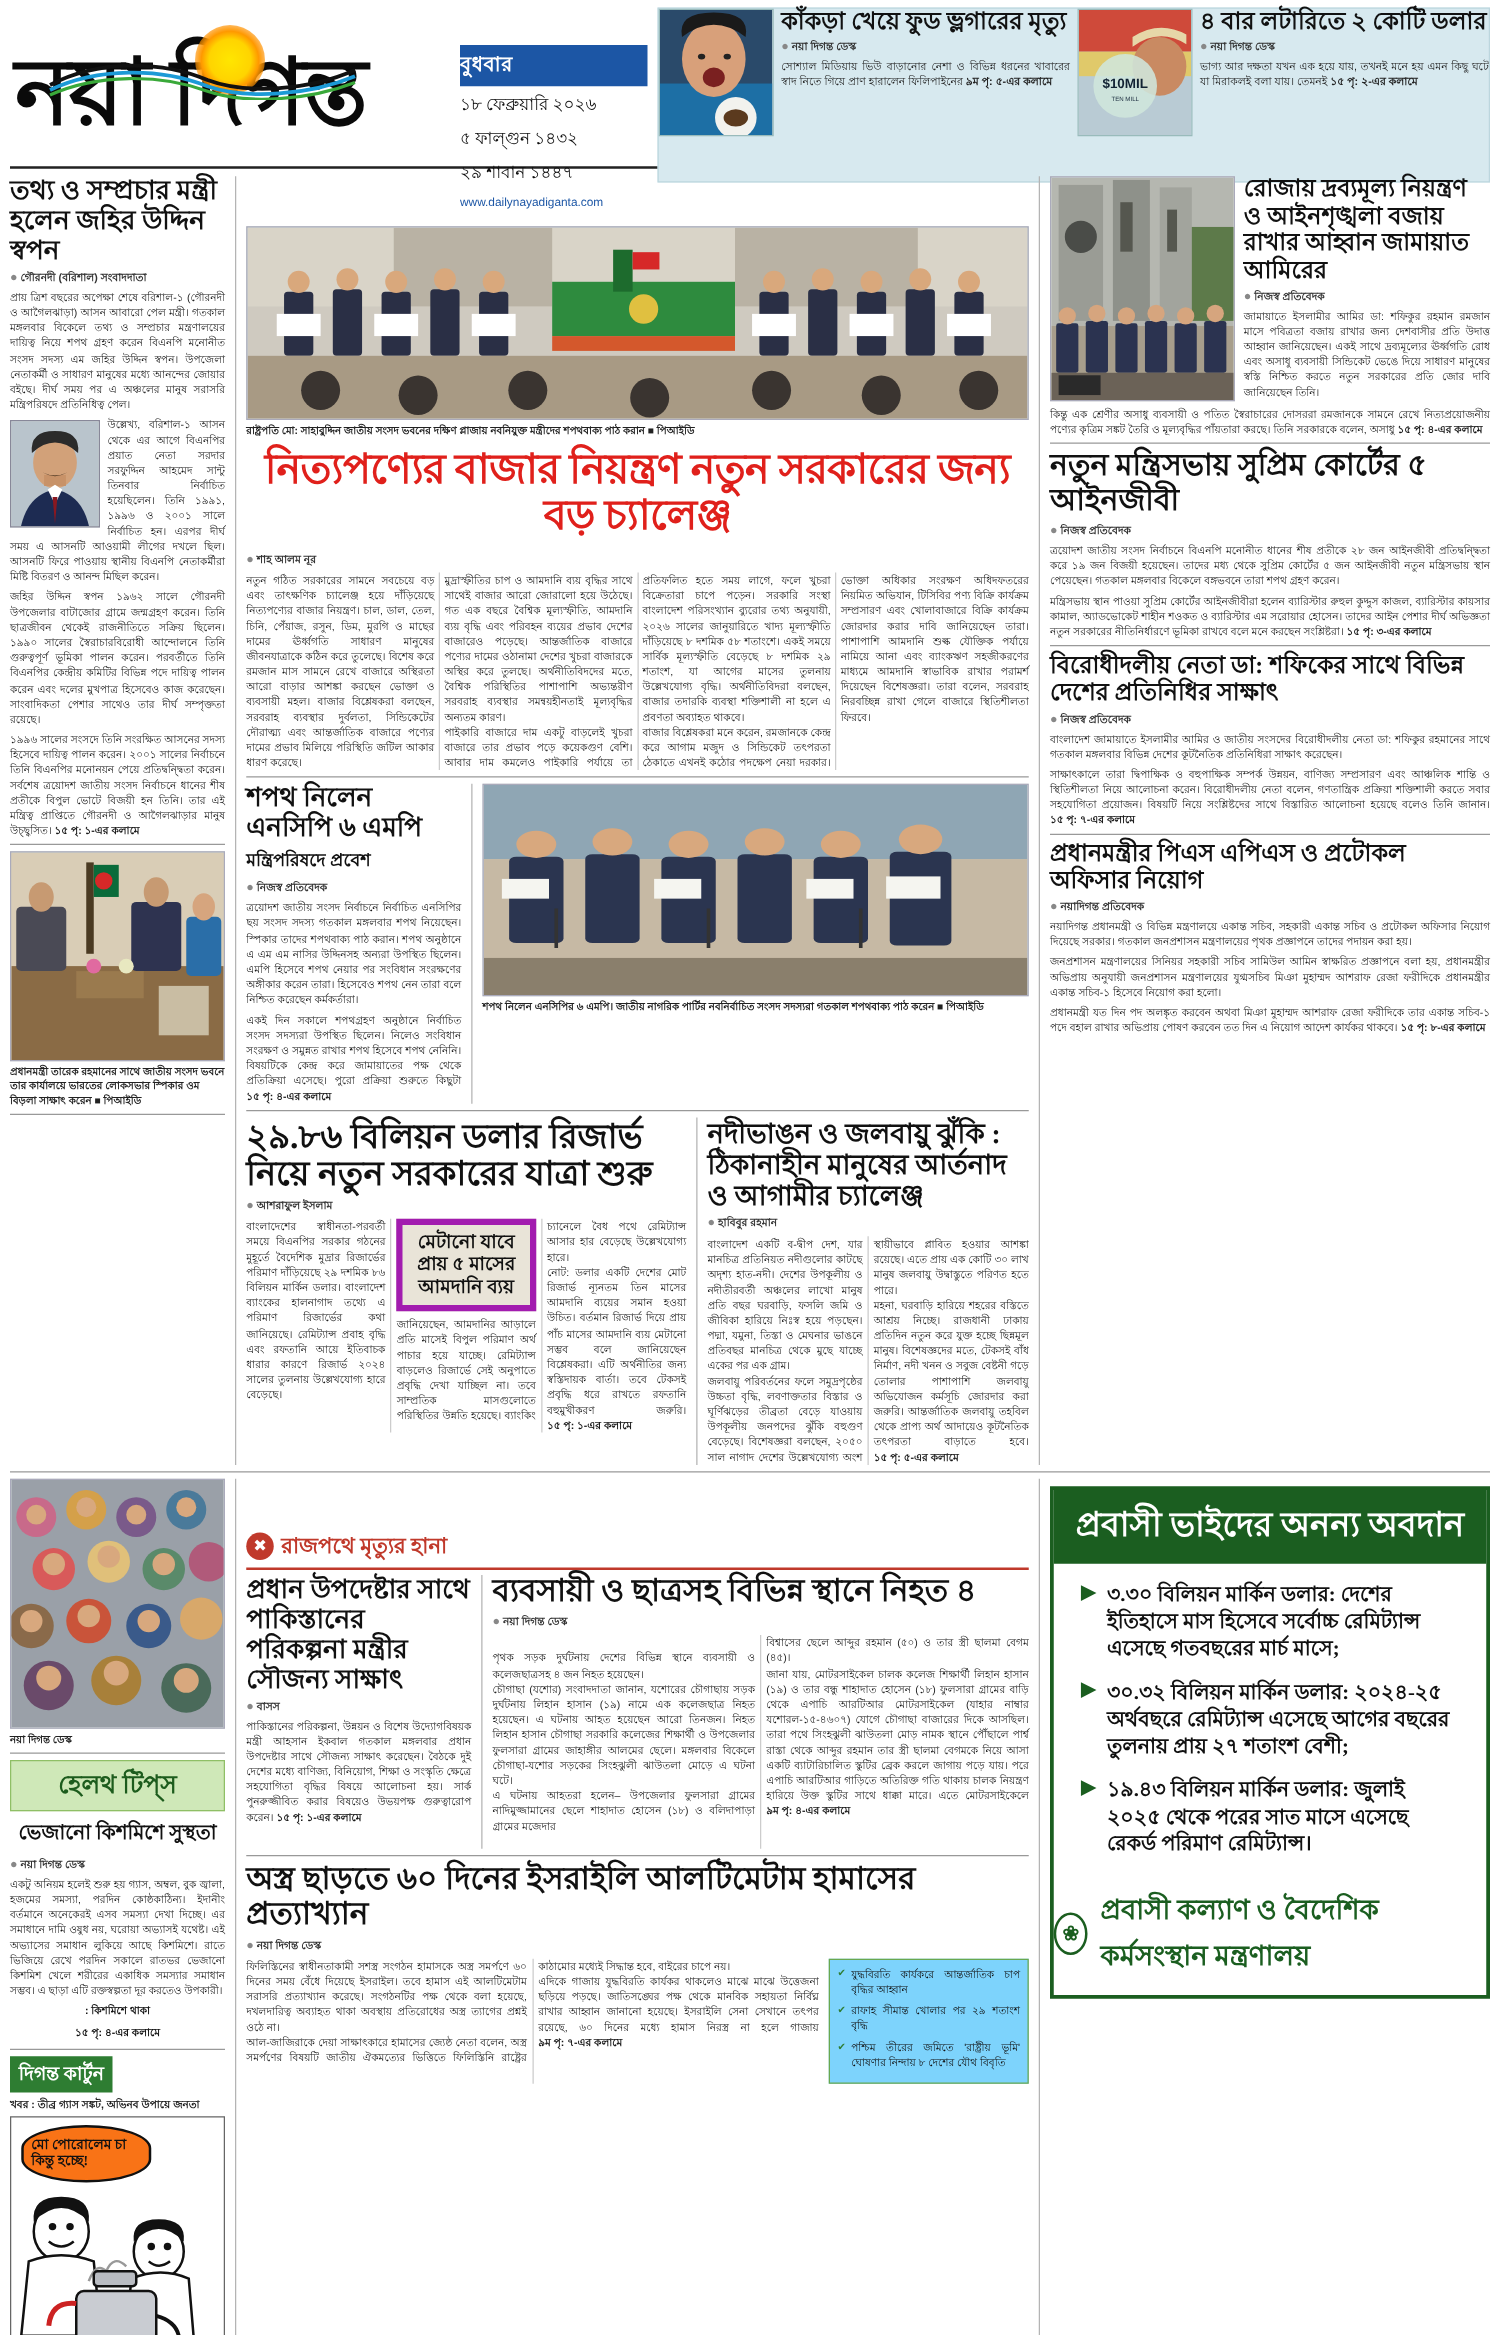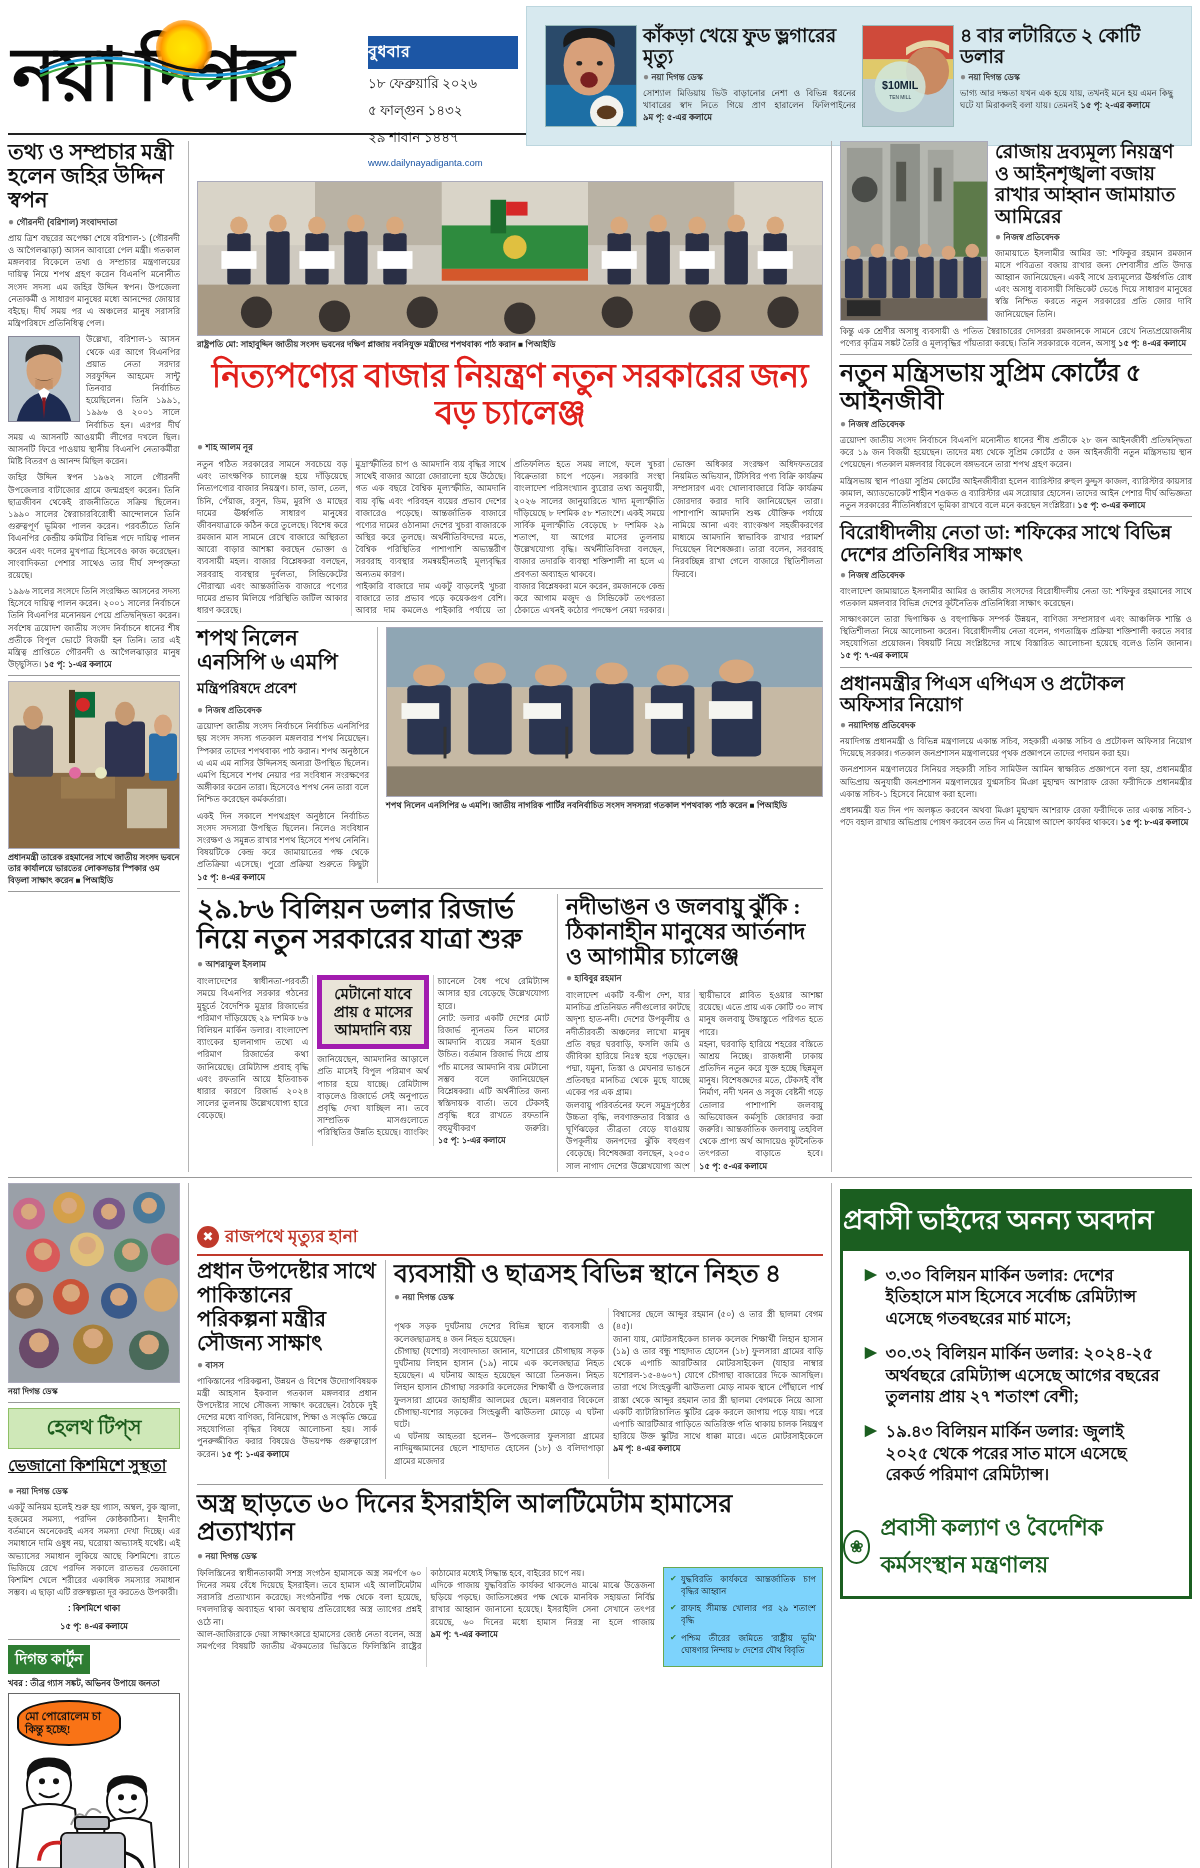--- a/index.html
+++ b/index.html
@@ -32,21 +32,21 @@
   .date-day {
     background:#1c56a5; color:#fff; font-family:"Liberation Serif", serif;
     font-size:16px; font-weight:bold; padding:3px 0; letter-spacing:.5px;
   }
   .date-line { font-family:"Liberation Serif", serif; font-size:13.5px; margin-top:4px; color:#111; }
   .site-url { font-family:"Liberation Sans",sans-serif; font-size:9.5px; color:#1c56a5; margin-top:7px; }
 
   
   .teaser-band {
     flex:1; margin-left:8px; background:#d7e9ef;
-    border:1px solid #bcd6de; display:flex; padding:18px; gap:6px; height:140px;justify-content:center;
+    border:1px solid #bcd6de; display:flex; padding:0; gap:6px; height:140px;justify-content:center;
   }
   .teaser { display:flex; gap:6px; flex:1; }
   .teaser-photo { width:92px; height:102px; border:1px solid #9bb; overflow:hidden; position:relative; }
   .teaser-body { flex:1; min-width:0; }
   .teaser-head {
     font-family:"Liberation Serif", serif; font-weight:bold;
     font-size:19px; line-height:1.12; color:#111;
   }
   .byline { font-size:8.5px; font-weight:bold; margin:3px 0 2px; color:#333; }
   .byline .dot { color:#888; font-size:10px; }
@@ -93,21 +93,21 @@
   }
 
   
   .tips-badge {
     background:#cfe8b8; border:1px solid #8fbf66; text-align:center;
     font-family:"Liberation Serif",serif; font-weight:bold; font-size:20px;
     padding:3px 0; color:#1d5c1d;
   }
   .tips-sub {
     font-family:"Liberation Serif",serif; font-weight:bold; font-size:16px;
-    text-align:left; padding:4px 0 2px;text-decoration:underline;
+    text-align:center; padding:4px 0 2px;
   }
   .tips-footer { font-size:8.4px; font-weight:bold; text-align:center; margin-top:4px; }
 
   
   .road-strip { display:flex; align-items:center; gap:6px; border-bottom:2px solid #c0392b; padding-bottom:3px; margin-bottom:4px;}
   .road-ico { width:22px; height:22px; border-radius:50%; background:#c0392b; color:#fff; font-size:13px; display:flex; align-items:center; justify-content:center; }
   .road-lbl { font-family:"Liberation Serif",serif; font-weight:bold; font-size:17px; color:#c0392b; }
 
   
   .cartoon-hdr {
@@ -119,21 +119,21 @@
     position:absolute; border:2px solid #111; border-radius:50%/40%;
     background:#f97316; font-family:"Liberation Serif",serif; font-weight:bold;
     font-size:11px; line-height:1.2; padding:8px 6px;
   }
 
   
   .remit {
     border:3px solid #1b5e20; margin-top:6px; background:#fff;
   }
   .remit-hdr {
-    background:#1b5e20; color:#fff; 
+    background:#1b5e20; color:#fff; text-align:center;
     font-family:"Liberation Serif",serif; font-weight:bold; font-size:27px;
     padding:7px 0;
   }
   .remit-list { padding:14px 22px 6px; }
   .remit-item {
     display:flex; gap:9px; align-items:flex-start; margin-bottom:14px;
     font-family:"Liberation Serif",serif; font-size:16.5px; font-weight:bold;
     line-height:1.3; color:#111;
   }
   .remit-bullet { color:#1b5e20; font-size:15px; line-height:1.2; }

